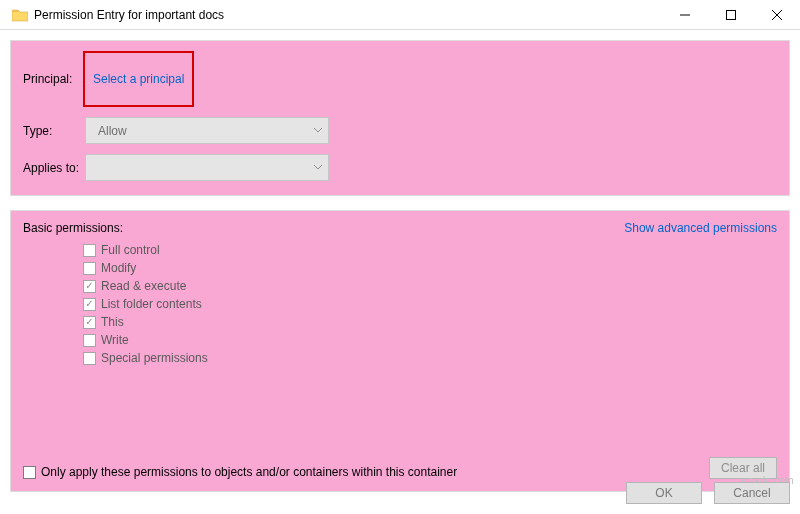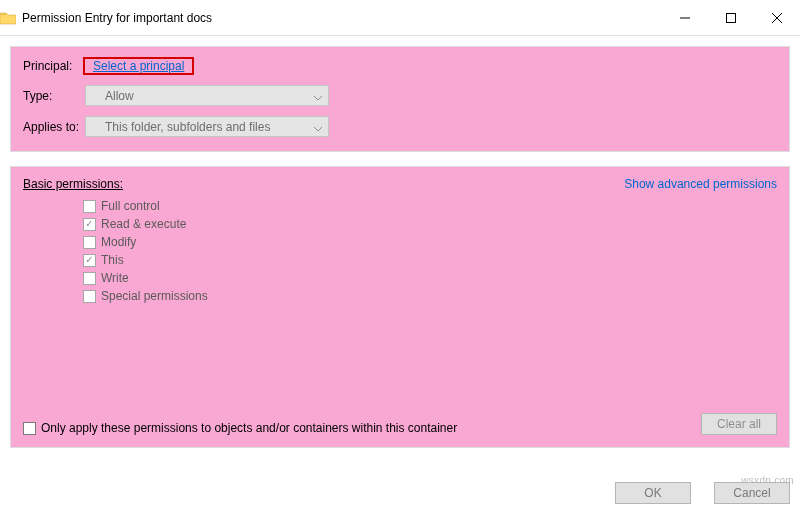--- a/index.html
+++ b/index.html
@@ -8,23 +8,23 @@
   background: #fff;
   width: 800px;
   height: 514px;
   overflow: hidden;
   font-size: 12px;
   color: #000;
 }
 .titlebar {
   display: flex;
   align-items: center;
-  height: 36px;
+  height: 30px;
   border-bottom: 1px solid #ddd;
-  padding-left: 0;
+  padding-left: 12px;
 }
 .folder-icon {
   width: 16px; height: 14px;
   margin-right: 6px;
 }
 .title-text { flex: 0 0 auto; color: #000; }
 .title-spacer { flex: 1; }
 .winbtn {
   width: 46px; height: 30px;
   display: flex; align-items: center; justify-content: center;
@@ -48,41 +48,40 @@
   align-items: center;
   margin-bottom: 10px;
 }
 .row .label {
   width: 62px;
   color: #000;
 }
 .principal-link {
   color: #0066cc;
   border: 2px solid #d40000;
-  padding: 0 8px;
+  padding: 19px 8px;
   margin-left: -2px;
-  text-decoration: underline;
 }
 .select-disabled {
   width: 244px;
-  height: 21px;
+  height: 27px;
   background: #e5e5e5;
   color: #6e6e6e;
   border: 1px solid #c6c6c6;
   display: flex;
   align-items: center;
-  padding: 0 19px;
+  padding: 0 12px;
   position: relative;
 }
 .select-disabled .chev {
   position: absolute; right: 6px; top: 5px;
   color: #8e8e8e;
 }
 
-.basic-heading { margin-bottom: 6px; text-decoration: underline; }
+.basic-heading { margin-bottom: 6px; }
 .show-adv {
   position: absolute;
   right: 12px; top: 10px;
   color: #0066cc;
 }
 .perm-list { margin-left: 60px; }
 .perm {
   display: flex; align-items: center;
   height: 18px;
   color: #5a5a5a;
@@ -103,33 +102,33 @@
 .only-row {
   position: absolute;
   left: 12px; bottom: 12px;
   display: flex; align-items: flex-end;
 }
 .only-row .cb { border-color: #7a7a7a; }
 .only-row .only-label { color: #000; }
 .clear-btn {
   position: absolute;
   right: 12px; bottom: 12px;
-  width: 76px; height: 22px;
+  width: 68px; height: 22px;
   border: 1px solid #b5b5b5;
   background: #e1e1e1;
   color: #8e8e8e;
   display: flex; align-items: center; justify-content: center;
 }
 
 .footer {
   position: absolute;
   right: 10px;
   bottom: 10px;
   display: flex;
-  gap: 23px;
+  gap: 12px;
 }
 .btn {
   width: 76px; height: 22px;
   border: 1px solid #b5b5b5;
   background: #e1e1e1;
   color: #7a7a7a;
   display: flex; align-items: center; justify-content: center;
 }
 .watermark {
   position: absolute;
@@ -182,45 +181,48 @@
         <span class="chev">
           <svg width="8" height="8">
               <path d="M0 2 L4 6 L8 2" fill="none" stroke="#8e8e8e" stroke-width="1"></path>
             </svg>
         </span>
       </div>
     </div>
     <div class="row" style="margin-bottom:0">
       <span class="label">Applies to:</span>
       <div class="select-disabled">
-        <span>This folder, subfolders and files</span>
         <span class="chev">
           <svg width="8" height="8">
               <path d="M0 2 L4 6 L8 2" fill="none" stroke="#8e8e8e" stroke-width="1"></path>
             </svg>
         </span>
       </div>
     </div>
   </div>
 
   <div class="panel main">
     <div class="basic-heading">Basic permissions:</div>
     <span class="show-adv">Show advanced permissions</span>
     <div class="perm-list" id="perm-list">
         <div class="perm">
           <span class="cb"></span>
           <span>Full control</span>
         </div>
         <div class="perm">
+          <span class="cb"></span>
+          <span>Modify</span>
+        </div>
+        <div class="perm">
           <span class="cb checked"></span>
           <span>Read &amp; execute</span>
         </div>
         <div class="perm">
-          <span class="cb"></span>
-          <span>Modify</span>
+          <span class="cb checked"></span>
+          <span>List folder contents</span>
         </div>
         <div class="perm">
           <span class="cb checked"></span>
           <span>This</span>
         </div>
         <div class="perm">
           <span class="cb"></span>
           <span>Write</span>
         </div>
         <div class="perm">

